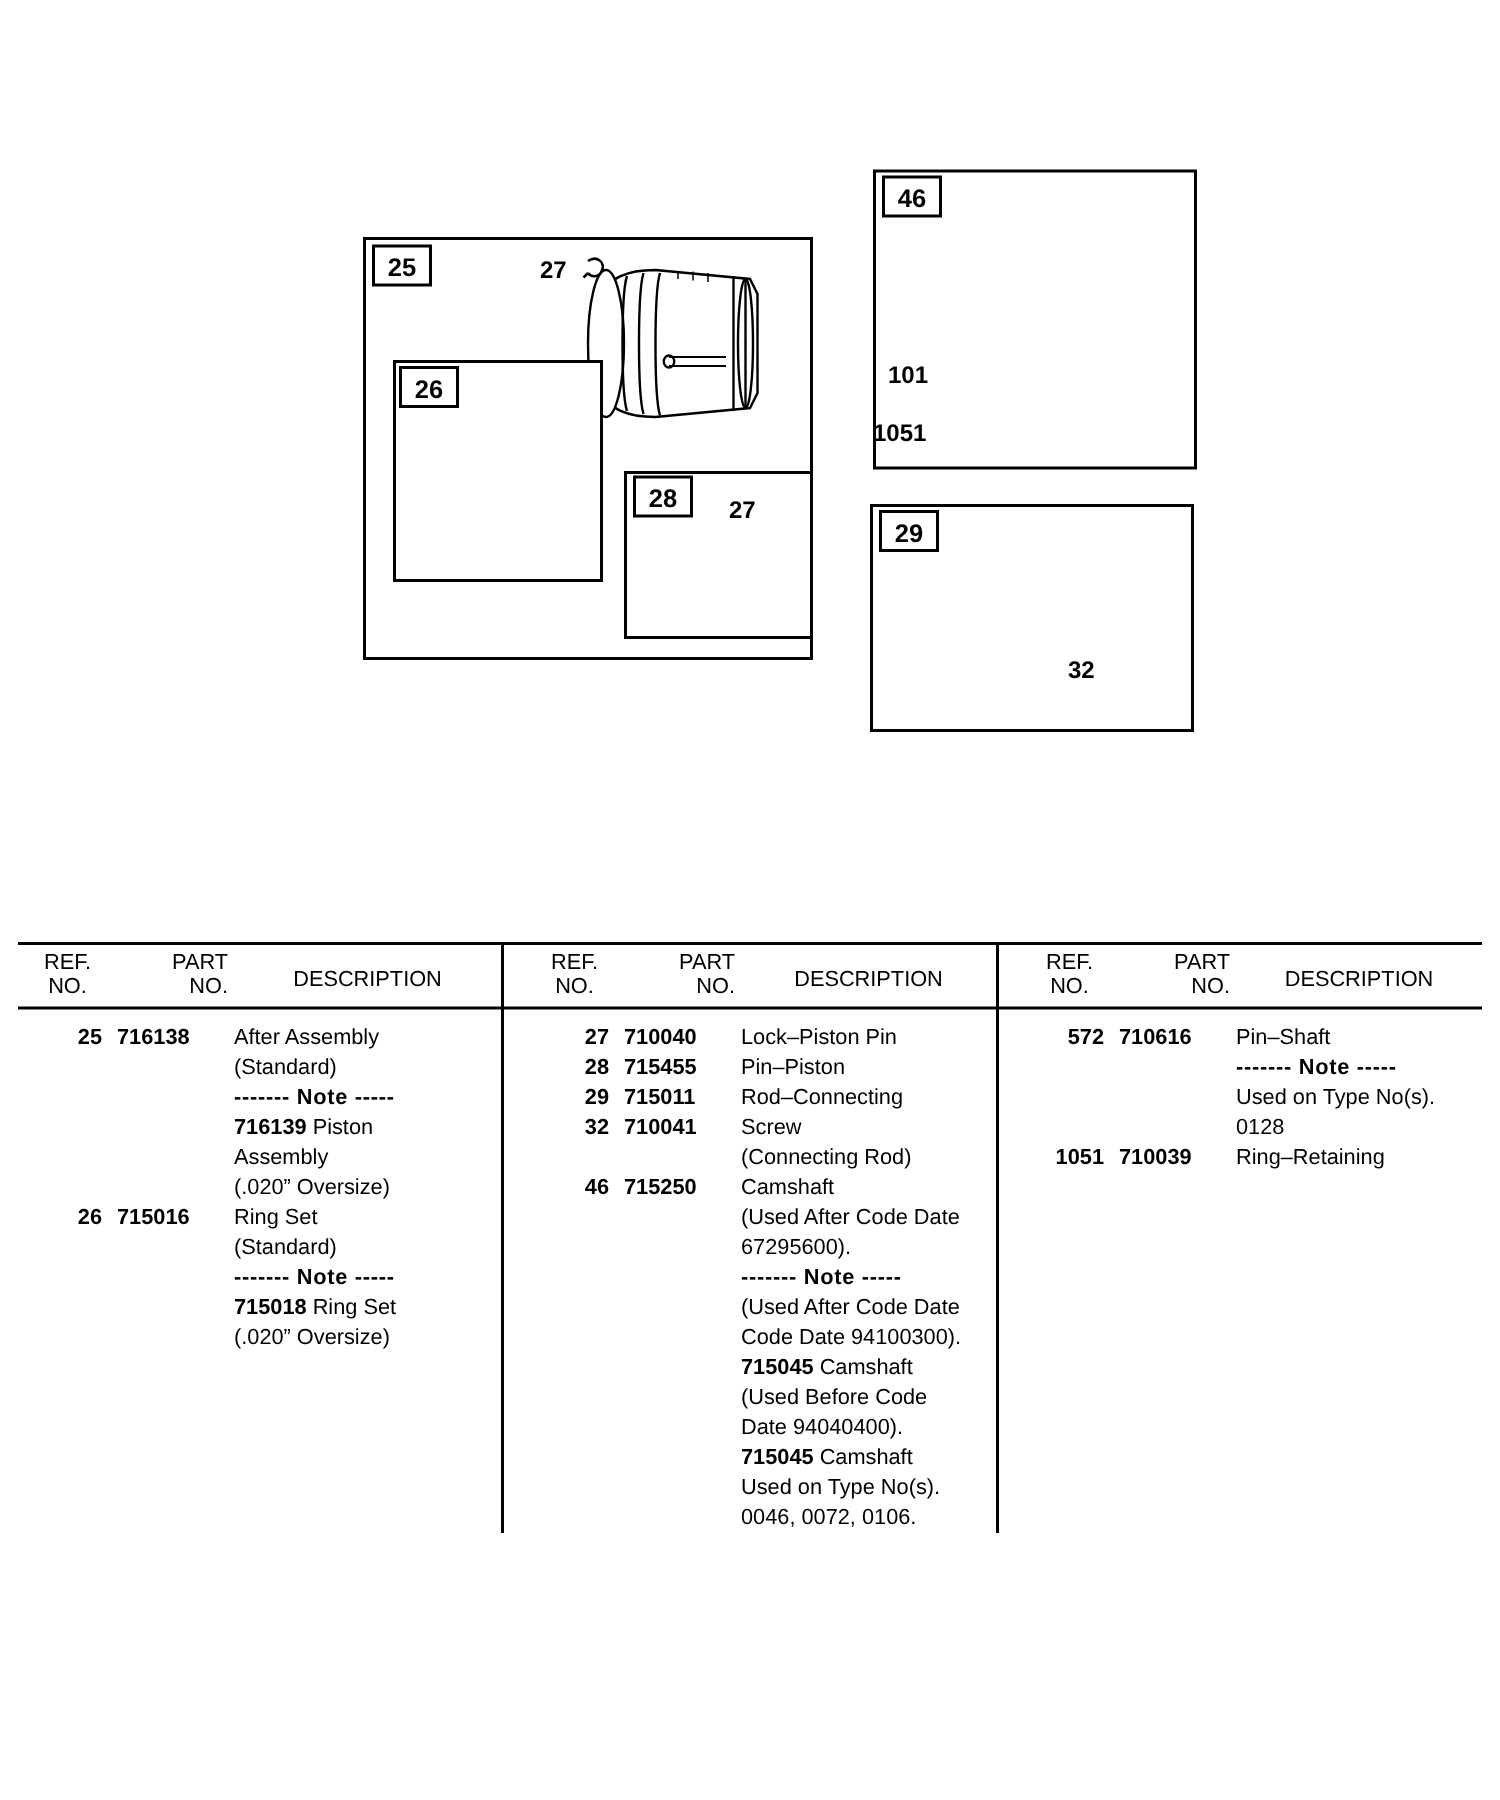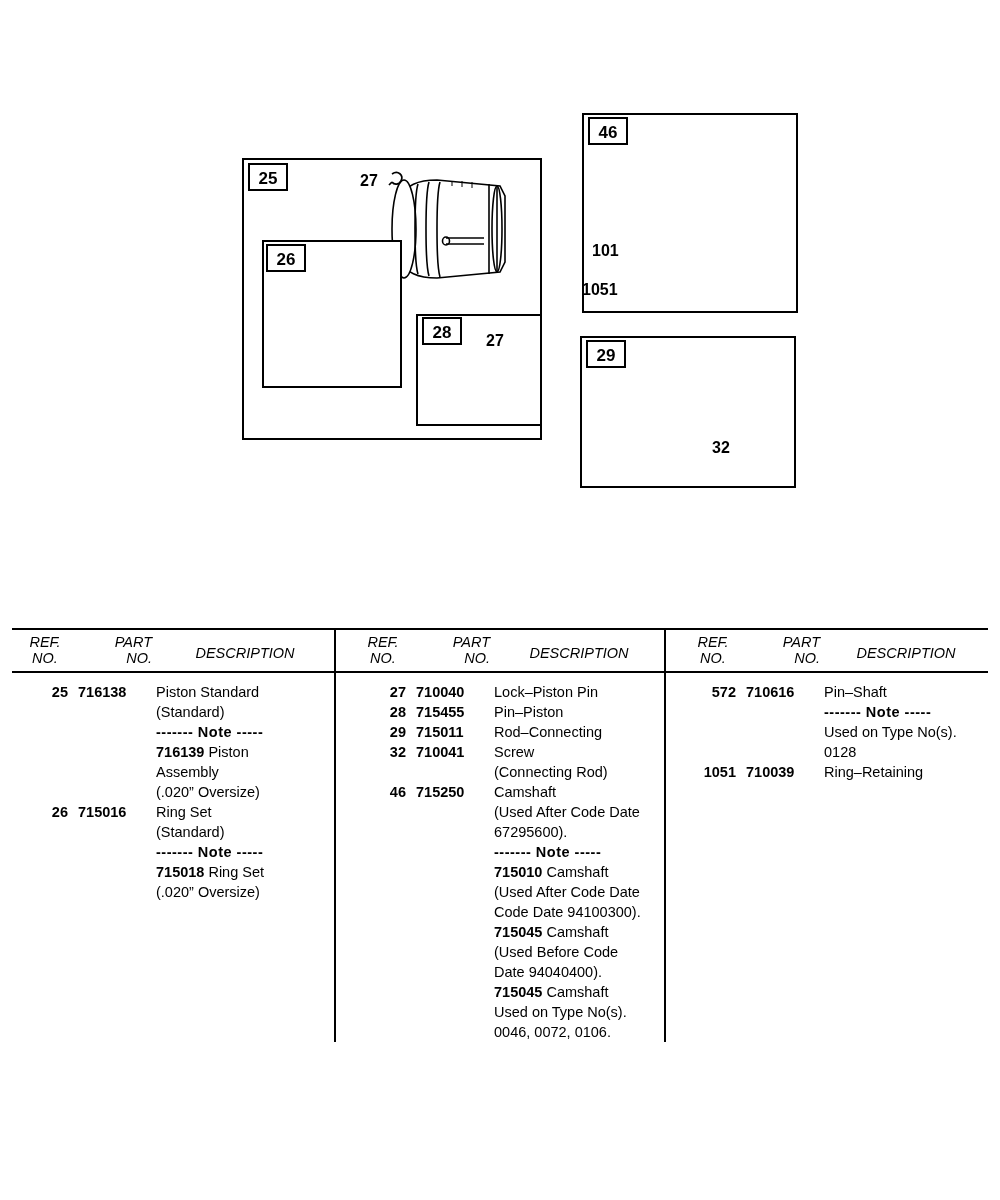--- a/index.html
+++ b/index.html
@@ -94,21 +94,20 @@
   .col.c2 { width: 330px; border-left: 2px solid #000; }
   .col.c3 { width: 324px; border-left: 2px solid #000; }
   .col.c2, .col.c3 { padding-left: 14px; }
 
   .hdr {
     display: flex;
     font-size: 14.5px;
     line-height: 1.12;
     text-align: center;
     padding-bottom: 2px;
-    font-style: italic;
   }
   .hdr .h-ref { width: 66px; }
   .hdr .h-part { width: 74px; text-align: right; }
   .hdr .h-desc { flex: 1; text-align: center; padding-left: 4px; }
   .hdr-line1, .hdr-line2 { display: block; }
   .hdr .h-desc .hdr-line1 { padding-top: 11px; }
 
   .hdr-rule {
     border-bottom: 2px solid #000;
     margin-top: 3px;
@@ -331,21 +330,21 @@
         </div>
         <div class="h-desc">
           <span class="hdr-line1">DESCRIPTION</span>
         </div>
       </div>
       <div class="hdr-rule"></div>
       <div class="rows">
           <div class="row">
             <div class="r-ref">25</div>
             <div class="r-part">716138</div>
-            <div class="r-desc"><span>Piston Standard</span></div>
+            <div class="r-desc"><span>After Assembly</span></div>
           </div>
           <div class="row">
             <div class="r-ref"></div>
             <div class="r-part"></div>
             <div class="r-desc"><span>(Standard)</span></div>
           </div>
           <div class="row">
             <div class="r-ref"></div>
             <div class="r-part"></div>
             <div class="r-desc"><span class="note">------- Note -----</span></div>
@@ -450,25 +449,20 @@
             <div class="r-desc"><span>67295600).</span></div>
           </div>
           <div class="row">
             <div class="r-ref"></div>
             <div class="r-part"></div>
             <div class="r-desc"><span class="note">------- Note -----</span></div>
           </div>
           <div class="row">
             <div class="r-ref"></div>
             <div class="r-part"></div>
-            <div class="r-desc"><span class="bold">715010</span><span> Camshaft</span></div>
-          </div>
-          <div class="row">
-            <div class="r-ref"></div>
-            <div class="r-part"></div>
             <div class="r-desc"><span>(Used After Code Date</span></div>
           </div>
           <div class="row">
             <div class="r-ref"></div>
             <div class="r-part"></div>
             <div class="r-desc"><span>Code Date 94100300).</span></div>
           </div>
           <div class="row">
             <div class="r-ref"></div>
             <div class="r-part"></div>

